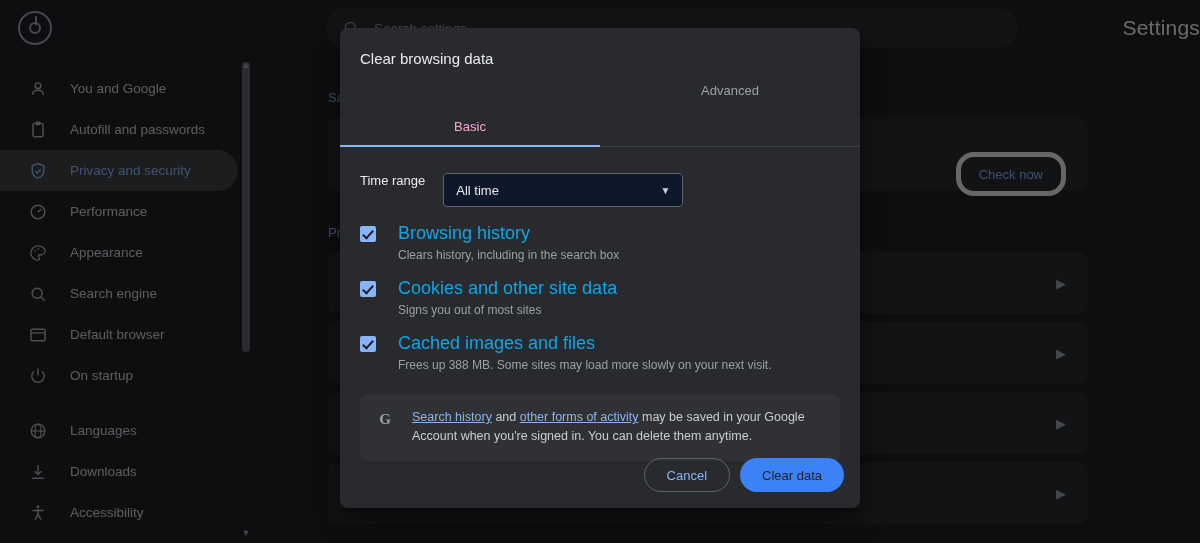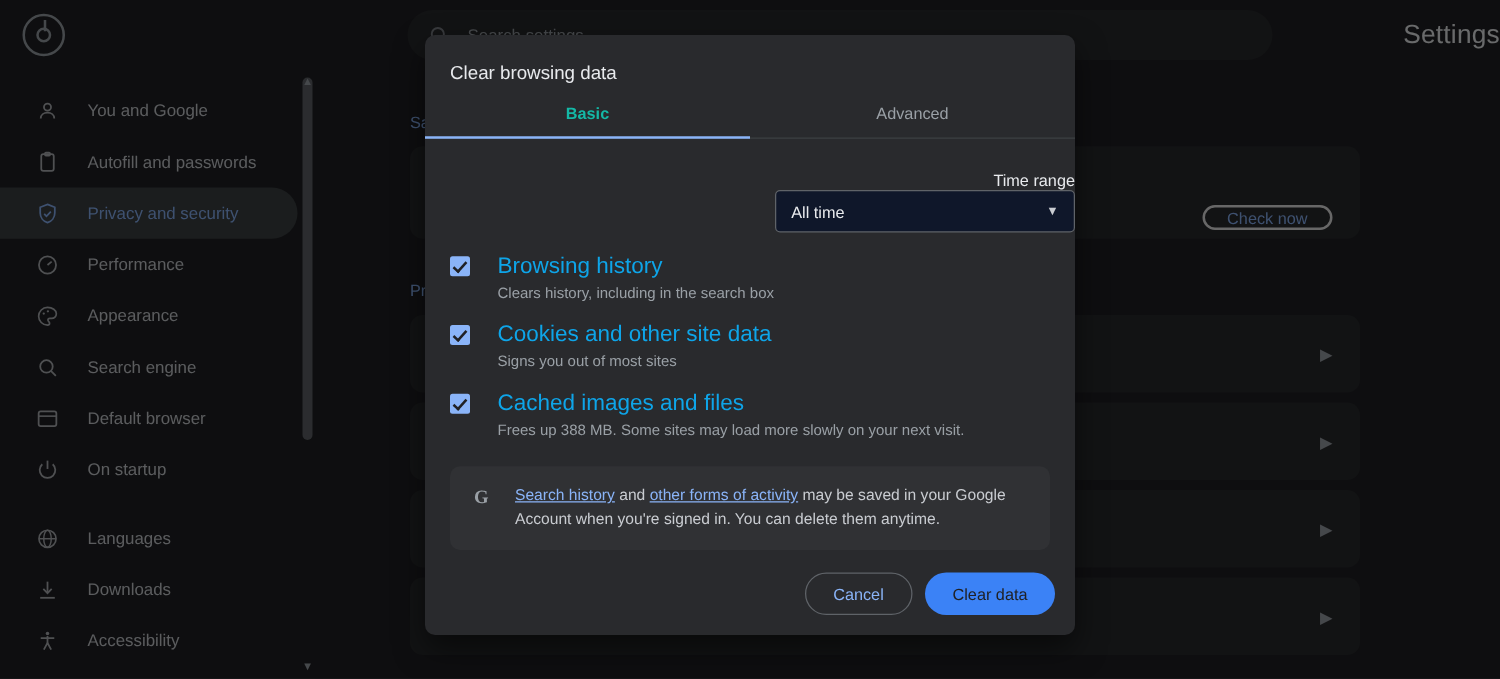--- a/index.html
+++ b/index.html
@@ -84,22 +84,22 @@
     color: #8ab4f8; font-size: 13px; margin: 34px 0 12px 70px;
   }
   .card {
     margin-left: 70px; width: 760px; background: #292a2d; border-radius: 10px;
     display: flex; align-items: center; padding: 0 22px;
   }
   .card .card-text { flex: 1; }
   .card .card-title { font-size: 13.5px; color: #e8eaed; }
   .card .card-sub { font-size: 12px; color: #9aa0a6; margin-top: 4px; }
   .btn-outline {
-    border: 2px solid #e5e5e5; color: #8ab4f8; background: transparent;
-    border-radius: 18px; height: 20px; padding: 0 18px; font-size: 13px;
+    border: 5px solid #e5e5e5; color: #8ab4f8; background: transparent;
+    border-radius: 18px; height: 44px; padding: 0 18px; font-size: 13px;
     font-family: "Liberation Sans", sans-serif; cursor: pointer; margin-top: 40px;
   }
   .chev { color: #9aa0a6; font-size: 13px; }
 
   
   .scrim {
     position: absolute; left: 0; top: 0; width: 1200px; height: 543px;
     background: rgba(0,0,0,0.55);
   }
 
@@ -113,27 +113,27 @@
   .dlg-title {
     font-size: 15px; color: #e8eaed; padding: 22px 0 0 20px;
   }
   .tabs {
     display: flex; margin-top: 16px; border-bottom: 1px solid #3c4043;
   }
   .tab {
     flex: 1; text-align: center; font-size: 13px; color: #9aa0a6;
     padding-bottom: 12px; position: relative; cursor: pointer;
   }
-  .tab.sel { color: #14b8a6; font-weight: bold; }
+  .tab.sel { color: #f9a8d4; font-weight: normal; margin-top: 36px; }
   .tab.sel::after {
     content: ""; position: absolute; left: 0; right: 0; bottom: -1px;
     height: 2px; background: #8ab4f8;
   }
   .row-timerange {
-    display: flex; align-items: flex-end; padding: 26px 0 0 20px; flex-direction: column;
+    display: flex; align-items: flex-start; padding: 26px 0 0 20px;
   }
   .tr-label { font-size: 13px; color: #e8eaed; }
   .select {
     margin-left: 18px; width: 240px; height: 34px; background: #0f172a;
     border: 1px solid #5f6368; border-radius: 4px;
     display: flex; align-items: center; padding: 0 12px; font-size: 13px;
     color: #e8eaed; cursor: pointer;
   }
   .select .caret { margin-left: auto; font-size: 10px; color: #c9ccd1; }
 

